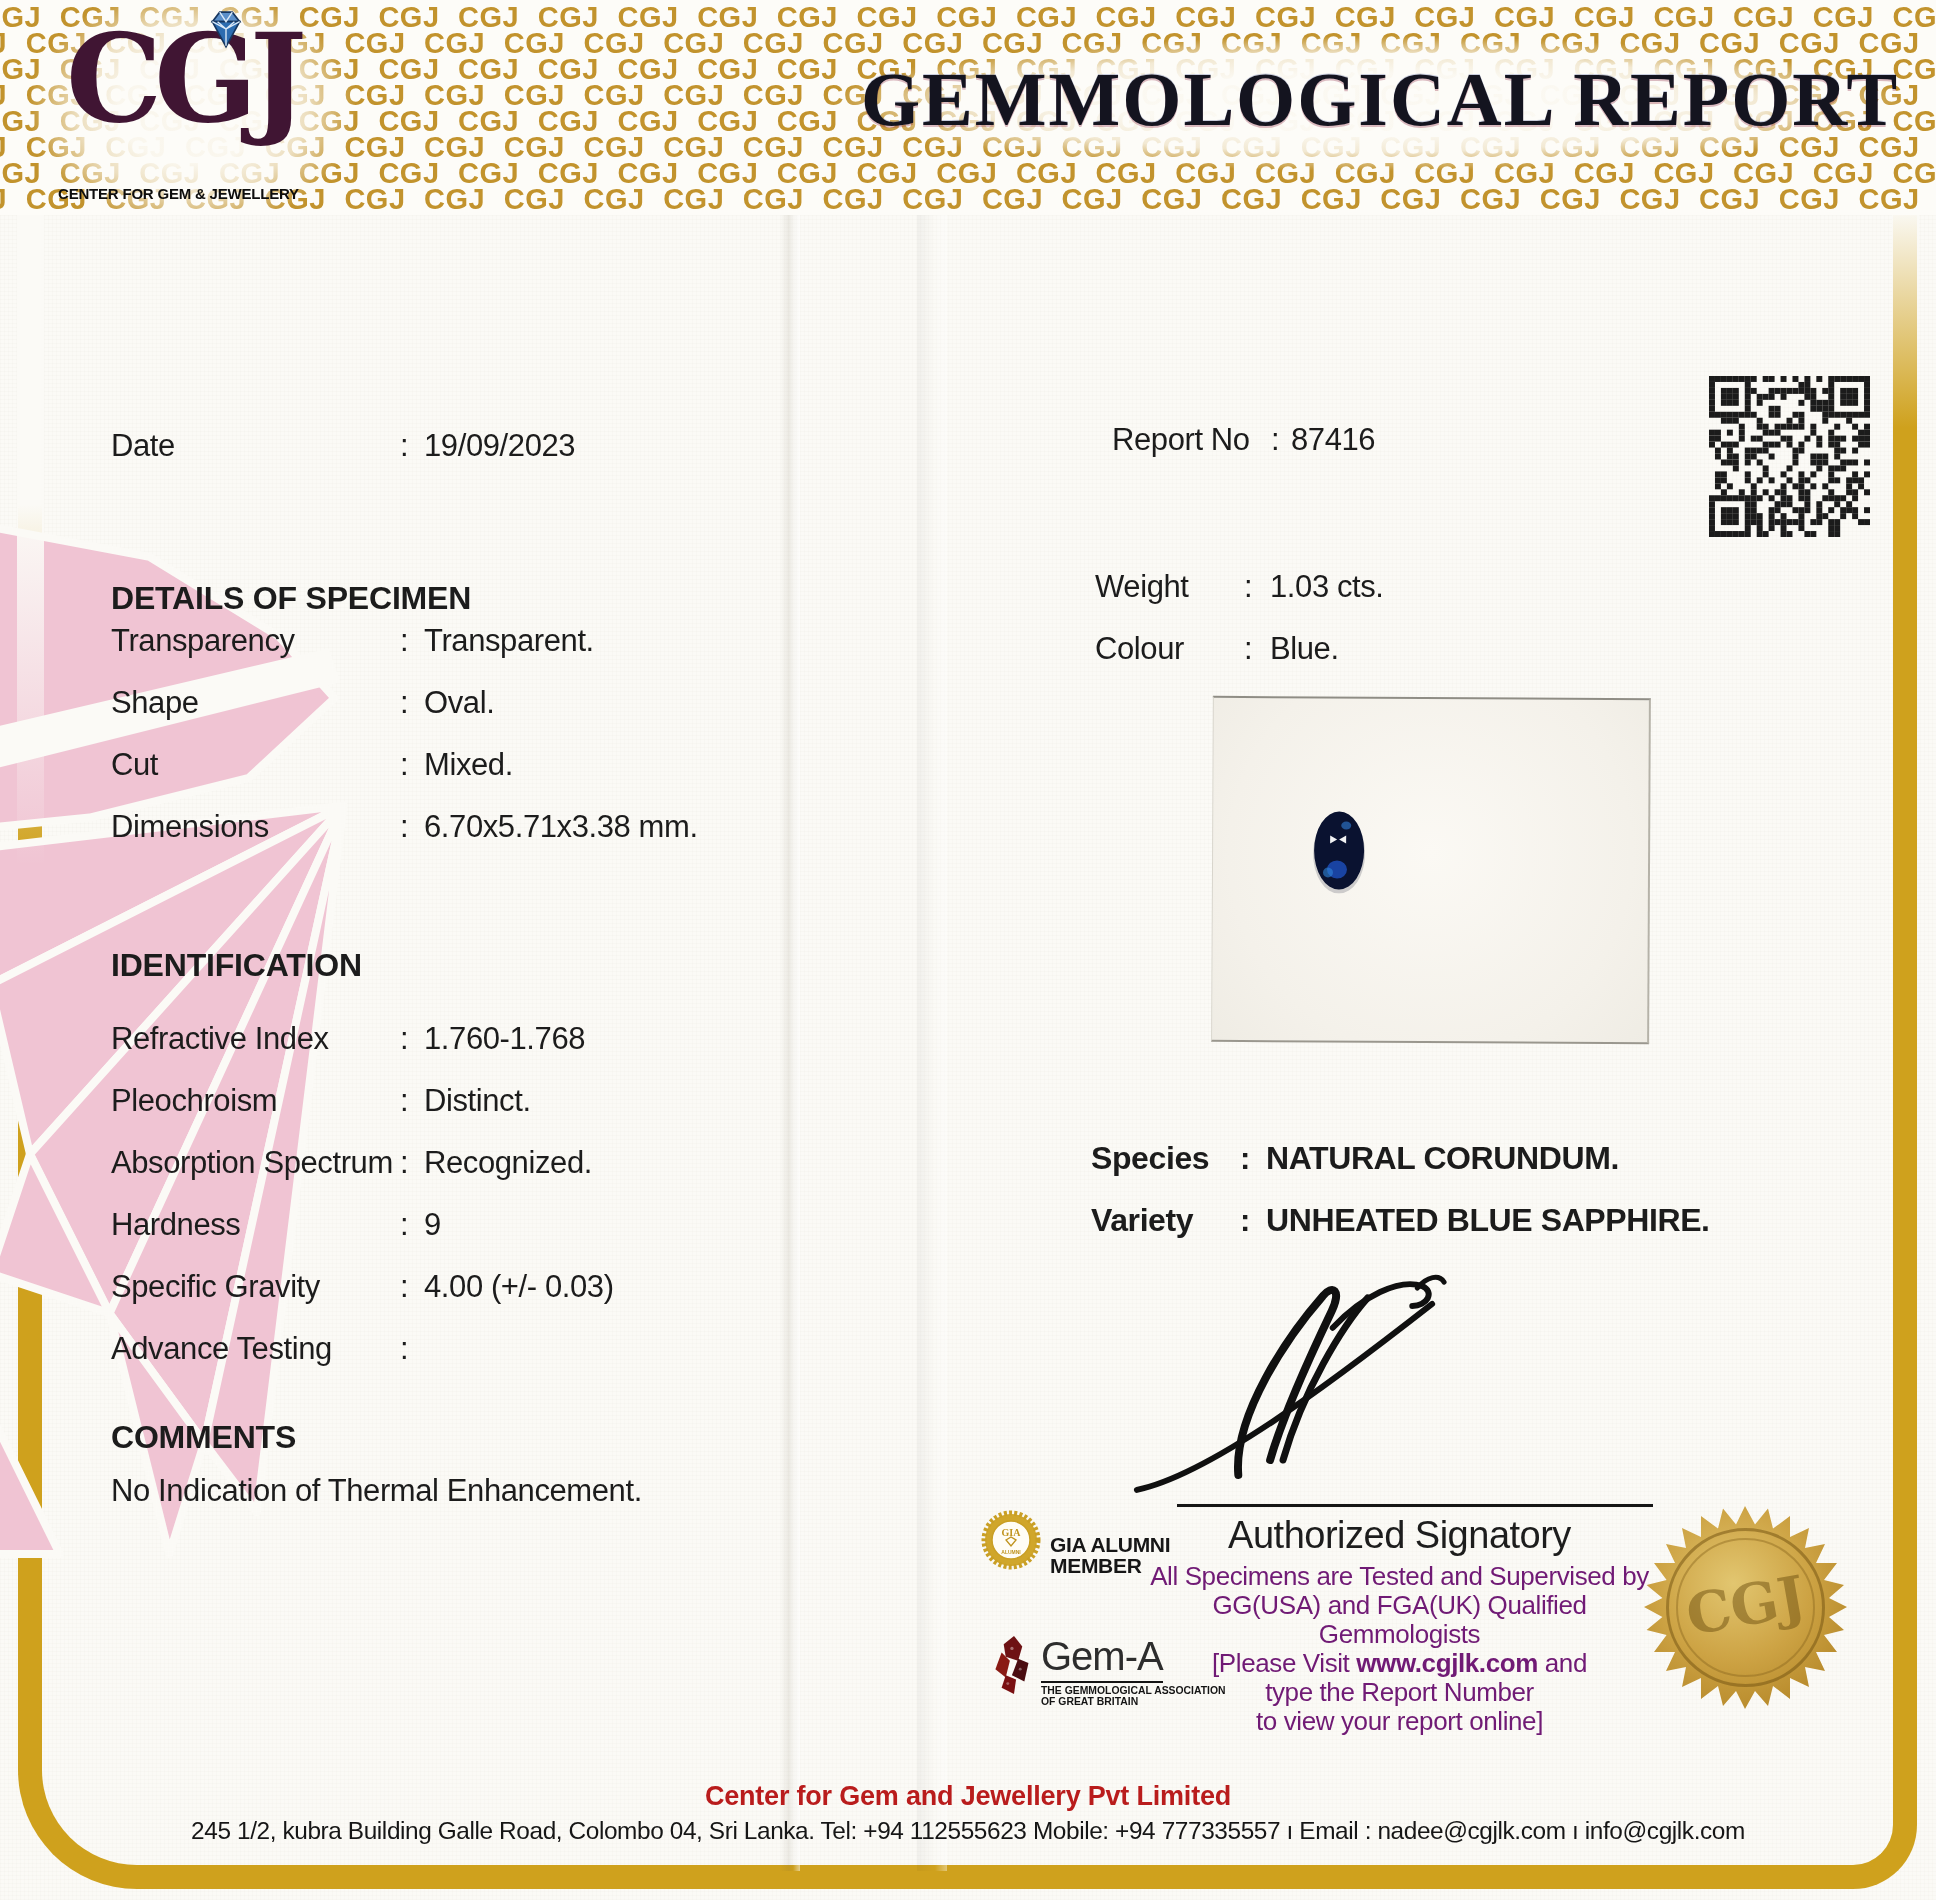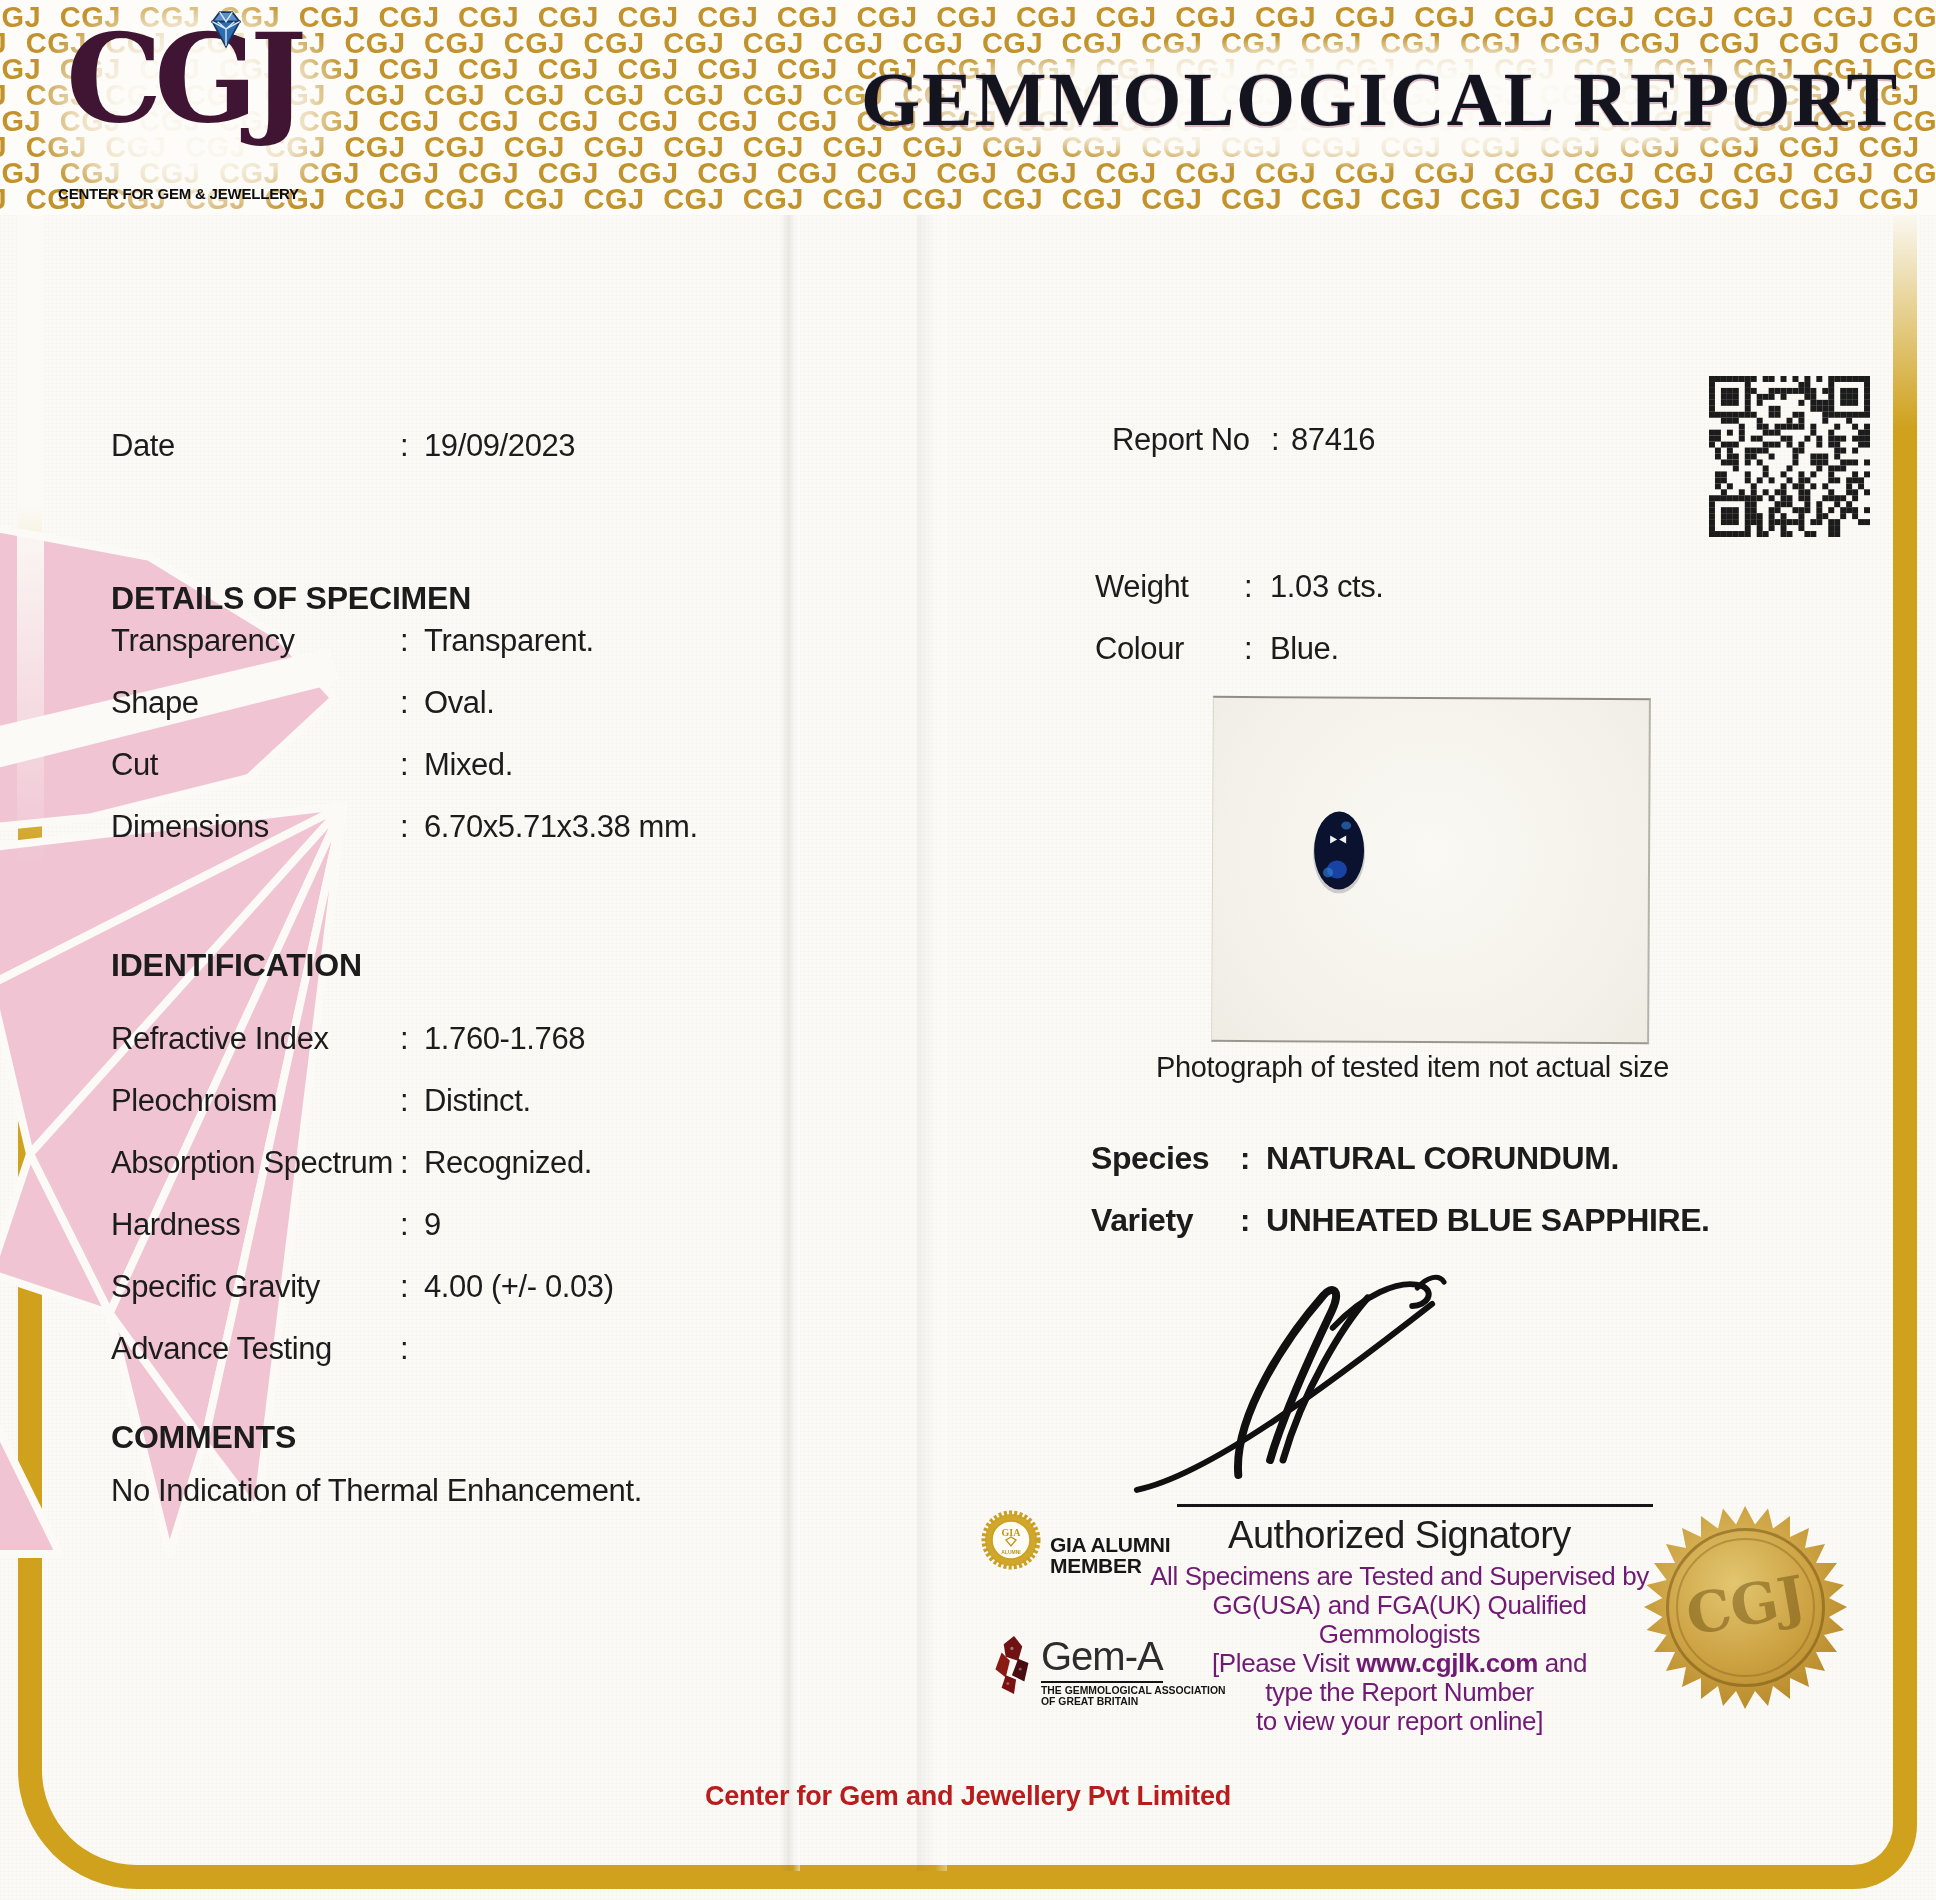--- a/index.html
+++ b/index.html
@@ -602,21 +602,20 @@
     <svg class="gem" viewBox="0 0 52 84">
       <ellipse cx="26" cy="44" rx="26" ry="40" fill="rgba(10,15,40,.18)"></ellipse>
       <ellipse cx="26" cy="41" rx="25" ry="39" fill="#0a1230"></ellipse>
       <ellipse cx="24" cy="60" rx="10" ry="9" fill="#1f54c8" opacity=".75"></ellipse>
       <ellipse cx="15" cy="63" rx="5" ry="5" fill="#2e86d8" opacity=".6"></ellipse>
       <ellipse cx="33" cy="16" rx="5" ry="4" fill="#2b6fc0" opacity=".7"></ellipse>
       <polygon points="17,26 24,30 17,34" fill="#ffffff" opacity=".95"></polygon>
       <polygon points="33,26 26,30 33,34" fill="#ffffff" opacity=".95"></polygon>
     </svg>
   </div>
-  <div class="photo-caption">Photograph of tested item not actual size</div>
 
   <div class="abs rrows z4" style="left:1091px;top:1140px;">
     <div class="frow bold-row">
       <span class="lbl">Species</span>
       <span class="sep" style="font-weight:700">:</span>
       <span class="val">NATURAL CORUNDUM.</span>
     </div>
     <div class="frow bold-row">
       <span class="lbl">Variety</span>
       <span class="sep" style="font-weight:700">:</span>
@@ -678,15 +677,16 @@
     </div>
   </div>
 
   <div class="gold-seal" id="goldSeal" style="clip-path: polygon(203px 101px, 185px 111px, 200px 124px, 180px 129px, 193px 146px, 172px 146px, 181px 165px, 161px 161px, 165px 181px, 146px 172px, 146px 193px, 129px 180px, 124px 200px, 111px 185px, 101px 203px, 92px 185px, 79px 200px, 74px 180px, 57px 193px, 57px 172px, 38px 181px, 42px 161px, 22px 165px, 31px 146px, 10px 146px, 22.6px 129px, 2.6px 124px, 18.4px 111px, 0px 101px, 18.4px 92px, 2.6px 79px, 22.6px 74px, 10px 57px, 31px 57px, 22px 38px, 42px 42px, 38px 22px, 57px 31px, 57px 10px, 74px 22.6px, 79px 2.6px, 92px 18.4px, 101px 0px, 111px 18.4px, 124px 2.6px, 129px 22.6px, 146px 10px, 146px 31px, 165px 22px, 161px 42px, 181px 38px, 172px 57px, 193px 57px, 180px 74px, 200px 79px, 185px 92px);">
     <div class="ring1"></div>
     <div class="ring2"></div>
     <div class="seal-text">CGJ</div>
   </div>
 
   <div class="footer-company">Center for Gem and Jewellery Pvt Limited</div>
+  <div class="footer-address">245 1/2, kubra Building Galle Road, Colombo 04, Sri Lanka. Tel: +94 112555623  Mobile: +94 777335557 ı Email : nadee@cgjlk.com ı info@cgjlk.com</div>
 
 </div>
 
 
 </body></html>

